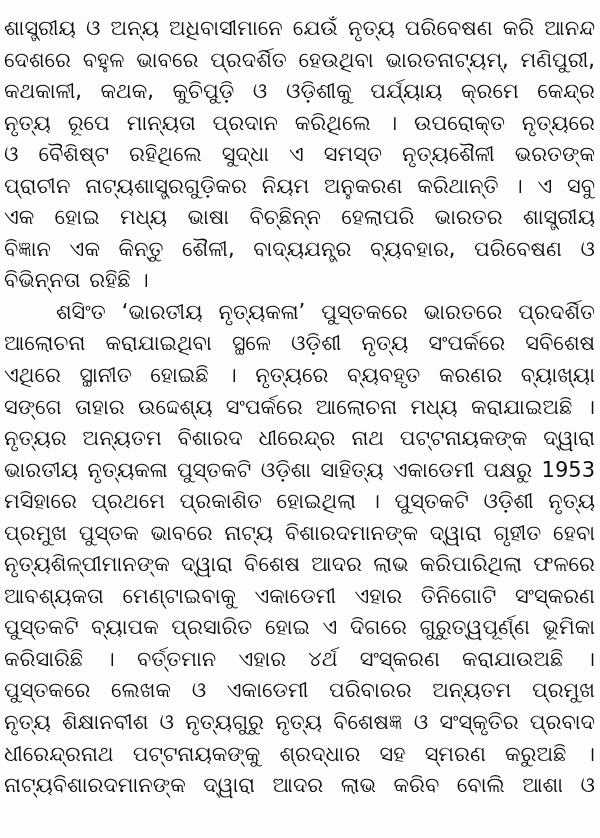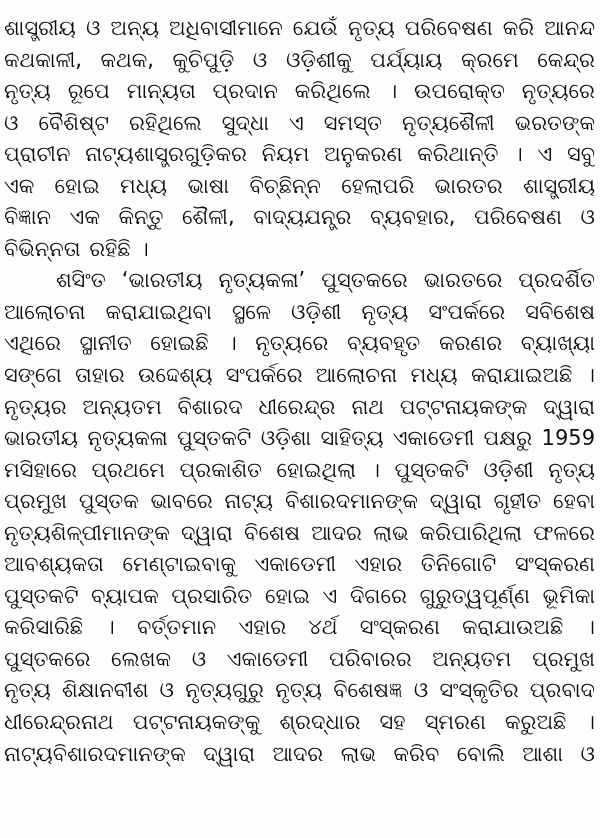--- a/index.html
+++ b/index.html
@@ -45,35 +45,36 @@
     text-indent: 52px;
   }
 </style>
 </head>
 <body>
 
 <div class="page">
   <div class="text-column" id="text-column" style="color: rgb(13, 13, 13);">
       <div class="paragraph">
         <div class="line">ଶାସ୍ତ୍ରୀୟ ଓ ଅନ୍ୟ ଅଧିବାସୀମାନେ ଯେଉଁ ନୃତ୍ୟ ପରିବେଷଣ କରି ଆନନ୍ଦ ଉପଭୋଗ</div>
+        <div class="line">ଦେଶରେ ବହୁଳ ଭାବରେ ପ୍ରଦର୍ଶିତ ହେଉଥିବା ଭାରତନାଟ୍ୟମ୍, ମଣିପୁରୀ,</div>
         <div class="line">କଥକାଳୀ, କଥକ, କୁଚିପୁଡ଼ି ଓ ଓଡ଼ିଶୀକୁ ପର୍ଯ୍ୟାୟ କ୍ରମେ କେନ୍ଦ୍ର ସରକାର ଶାସ୍ତ୍ରୀୟ</div>
         <div class="line">ନୃତ୍ୟ ରୂପେ ମାନ୍ୟତା ପ୍ରଦାନ କରିଥିଲେ । ଉପରୋକ୍ତ ନୃତ୍ୟରେ ଆଞ୍ଚଳିକ ବୈଷମ୍ୟ</div>
         <div class="line">ଓ ବୈଶିଷ୍ଟ ରହିଥିଲେ ସୁଦ୍ଧା ଏ ସମସ୍ତ ନୃତ୍ୟଶୈଳୀ ଭରତଙ୍କ ନାଟ୍ୟଶାସ୍ତ୍ର ଓ ଅନ୍ୟାନ୍ୟ</div>
         <div class="line">ପ୍ରାଚୀନ ନାଟ୍ୟଶାସ୍ତ୍ରଗୁଡ଼ିକର ନିୟମ ଅନୁକରଣ କରିଥାନ୍ତି । ଏ ସବୁ ନୃତ୍ୟର ବ୍ୟାକରଣ</div>
         <div class="line">ଏକ ହୋଇ ମଧ୍ୟ ଭାଷା ବିଚ୍ଛିନ୍ନ ହେଲାପରି ଭାରତର ଶାସ୍ତ୍ରୀୟ ନୃତ୍ୟଗୁଡ଼ିକର ମୂଳ</div>
         <div class="line">ବିଜ୍ଞାନ ଏକ କିନ୍ତୁ ଶୈଳୀ, ବାଦ୍ୟଯନ୍ତ୍ର ବ୍ୟବହାର, ପରିବେଷଣ ଓ ରୂପସଜ୍ଜା ଇତ୍ୟାଦି</div>
         <div class="line natural">ବିଭିନ୍ନତା ରହିଛି ।</div>
       </div>
       <div class="paragraph">
         <div class="line indent">ଶସିଂତ ‘ଭାରତୀୟ ନୃତ୍ୟକଳା’ ପୁସ୍ତକରେ ଭାରତରେ ପ୍ରଦର୍ଶିତ ନୃତ୍ୟଗୁଡ଼ିକର</div>
         <div class="line">ଆଲୋଚନା କରାଯାଇଥିବା ସ୍ଥଳେ ଓଡ଼ିଶୀ ନୃତ୍ୟ ସଂପର୍କରେ ସବିଶେଷ ଆଲୋଚନା</div>
         <div class="line">ଏଥିରେ ସ୍ଥାନୀତ ହୋଇଛି । ନୃତ୍ୟରେ ବ୍ୟବହୃତ କରଣର ବ୍ୟାଖ୍ୟା କରାଯିବା ସଙ୍ଗେ</div>
         <div class="line">ସଙ୍ଗେ ତାହାର ଉଦ୍ଦେଶ୍ୟ ସଂପର୍କରେ ଆଲୋଚନା ମଧ୍ୟ କରାଯାଇଅଛି । ଓଡ଼ିଶୀ</div>
         <div class="line">ନୃତ୍ୟର ଅନ୍ୟତମ ବିଶାରଦ ଧୀରେନ୍ଦ୍ର ନାଥ ପଟ୍ଟନାୟକଙ୍କ ଦ୍ୱାରା ଲିଖିତ ଏହି</div>
-        <div class="line">ଭାରତୀୟ ନୃତ୍ୟକଳା ପୁସ୍ତକଟି ଓଡ଼ିଶା ସାହିତ୍ୟ ଏକାଡେମୀ ପକ୍ଷରୁ 1959</div>
+        <div class="line">ଭାରତୀୟ ନୃତ୍ୟକଳା ପୁସ୍ତକଟି ଓଡ଼ିଶା ସାହିତ୍ୟ ଏକାଡେମୀ ପକ୍ଷରୁ 1953</div>
         <div class="line">ମସିହାରେ ପ୍ରଥମେ ପ୍ରକାଶିତ ହୋଇଥିଲା । ପୁସ୍ତକଟି ଓଡ଼ିଶୀ ନୃତ୍ୟ ଜଗତର ଏକ</div>
         <div class="line">ପ୍ରମୁଖ ପୁସ୍ତକ ଭାବରେ ନାଟ୍ୟ ବିଶାରଦମାନଙ୍କ ଦ୍ୱାରା ଗୃହୀତ ହେବା ଫଳରେ</div>
         <div class="line">ନୃତ୍ୟଶିଳ୍ପୀମାନଙ୍କ ଦ୍ୱାରା ବିଶେଷ ଆଦର ଲାଭ କରିପାରିଥିଲା ଫଳରେ ପୁସ୍ତକର</div>
         <div class="line">ଆବଶ୍ୟକତା ମେଣ୍ଟାଇବାକୁ ଏକାଡେମୀ ଏହାର ତିନିଗୋଟି ସଂସ୍କରଣ କରିସାରିଛି ।</div>
         <div class="line">ପୁସ୍ତକଟି ବ୍ୟାପକ ପ୍ରସାରିତ ହୋଇ ଏ ଦିଗରେ ଗୁରୁତ୍ୱପୂର୍ଣ୍ଣ ଭୂମିକା ମଧ୍ୟ ଗ୍ରହଣ</div>
         <div class="line">କରିସାରିଛି । ବର୍ତ୍ତମାନ ଏହାର ୪ର୍ଥ ସଂସ୍କରଣ କରାଯାଉଅଛି । ଇତ୍ୟବସରରେ ଏହି</div>
         <div class="line">ପୁସ୍ତକରେ ଲେଖକ ଓ ଏକାଡେମୀ ପରିବାରର ଅନ୍ୟତମ ପ୍ରମୁଖ ବିନ୍ଧାଣି ନୃତ୍ୟଶିଳ୍ପୀ,</div>
         <div class="line">ନୃତ୍ୟ ଶିକ୍ଷାନବୀଶ ଓ ନୃତ୍ୟଗୁରୁ ନୃତ୍ୟ ବିଶେଷଜ୍ଞ ଓ ସଂସ୍କୃତିର ପ୍ରବାଦ ପୁରୁଷ</div>
         <div class="line">ଧୀରେନ୍ଦ୍ରନାଥ ପଟ୍ଟନାୟକଙ୍କୁ ଶ୍ରଦ୍ଧାର ସହ ସ୍ମରଣ କରୁଅଛି । ପୁସ୍ତକଟି ପୂର୍ବଭଳି</div>
         <div class="line">ନାଟ୍ୟବିଶାରଦମାନଙ୍କ ଦ୍ୱାରା ଆଦର ଲାଭ କରିବ ବୋଲି ଆଶା ଓ ବିଶ୍ୱାସ ।</div>

